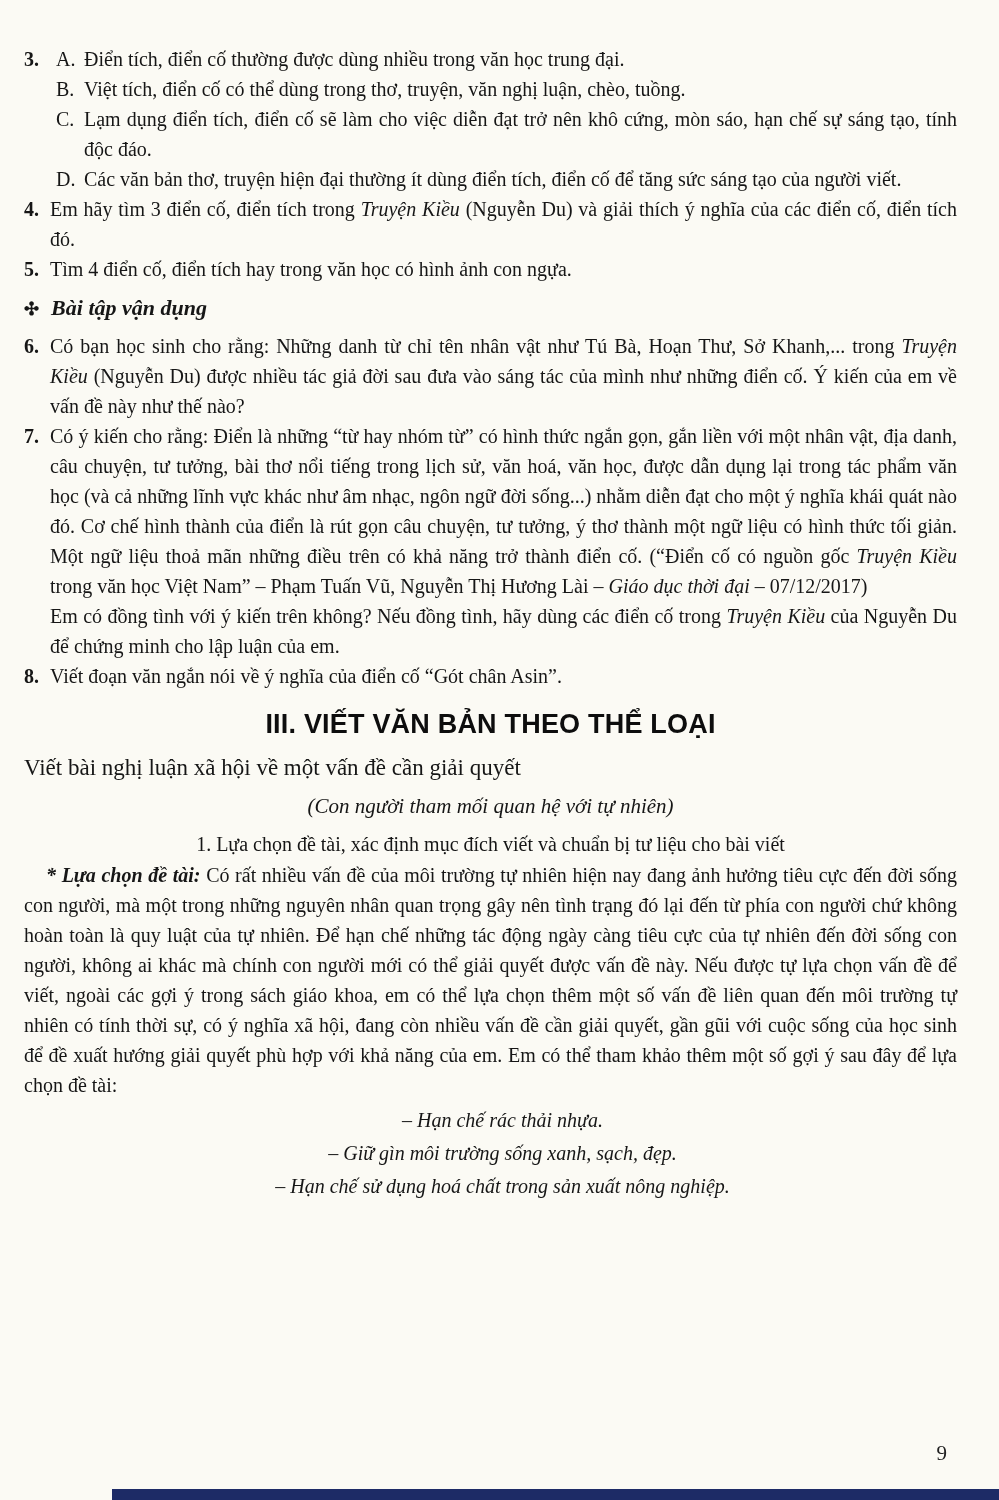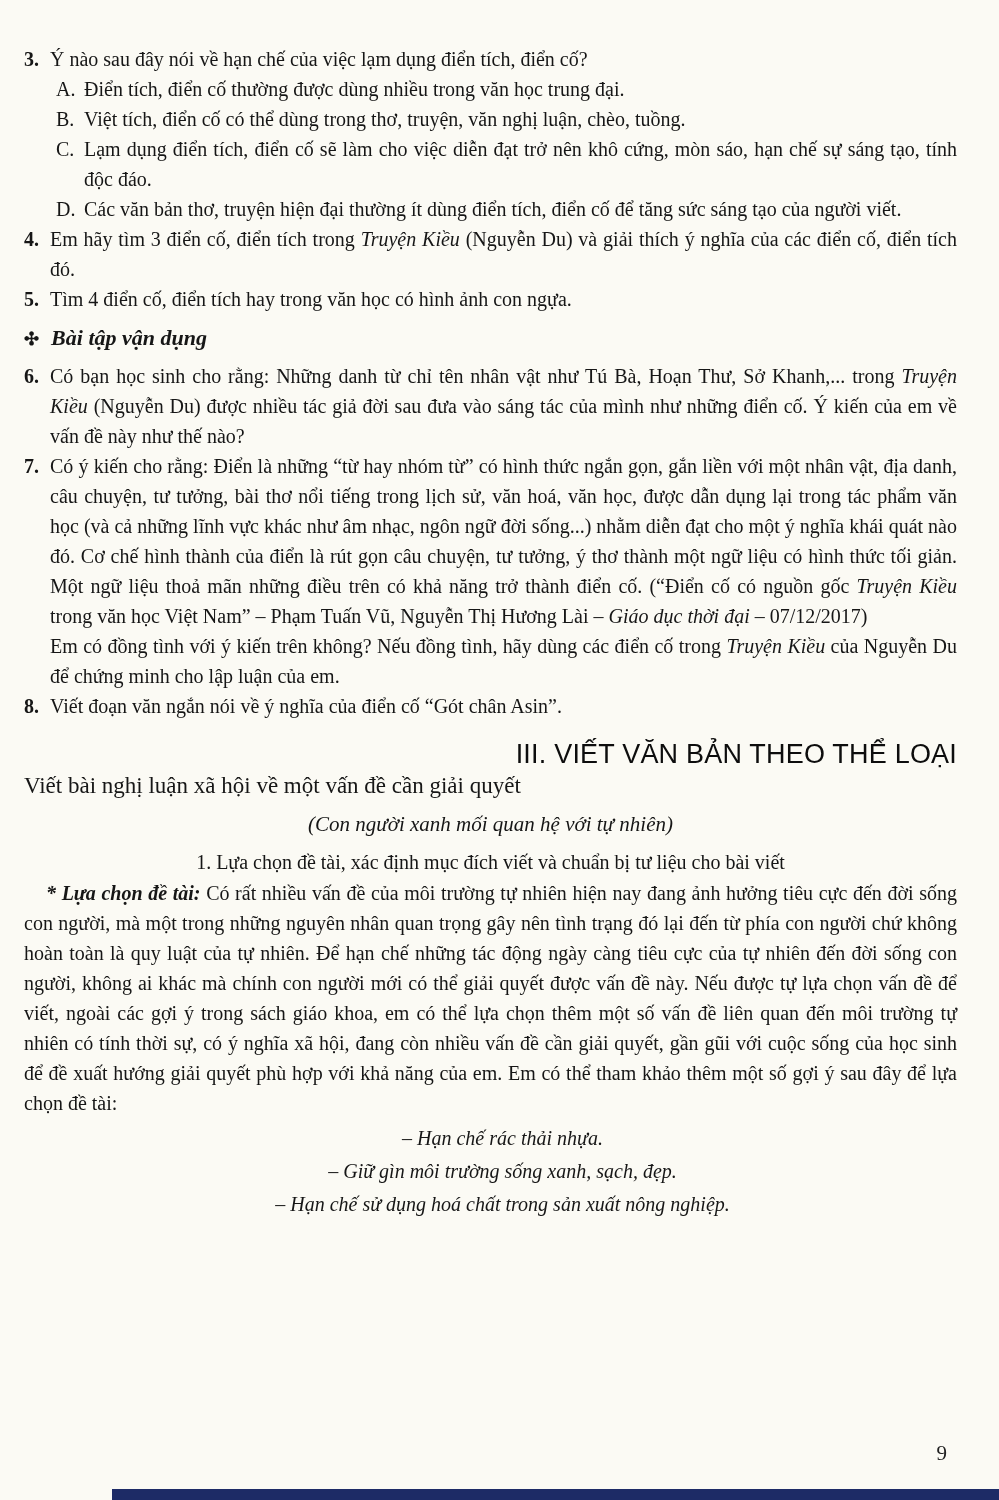--- a/index.html
+++ b/index.html
@@ -24,42 +24,41 @@
   .options .optletter { position:absolute; left:0; top:0; }
 
   .practice-heading {
     font-weight:bold; font-style:italic; font-size:22px;
     margin:9px 0 7px; text-align:left;
   }
   .practice-heading .marker { font-style:normal; font-size:18px; margin-right:12px; }
 
   .section-heading {
     font-family:"Liberation Sans","DejaVu Sans",sans-serif;
-    font-weight:400; font-size:27px; line-height:34px;
-    margin:16px 0 0; color:#0d0d0d; letter-spacing:.2px; text-align:right;
+    font-weight:700; font-size:27px; line-height:34px;
+    margin:16px 0 12px; color:#0d0d0d; letter-spacing:.2px; text-align:center;
   }
   .lesson-title   { text-align:left; font-weight:normal; font-size:23px; line-height:30px; margin-bottom:9px; }
   .lesson-subtitle{ text-align:center; font-style:italic; font-size:21px; line-height:29px; margin-bottom:8px; }
   .step-heading   { font-weight:normal; text-align:center; margin-bottom:1px; }
   .lead-para      { text-indent:22px; }
   .bullets        { margin-left:24px; margin-top:5px; }
   .bullet         { font-style:italic; margin-bottom:3px; text-align:center; }
 
   .page-number { position:absolute; right:52px; bottom:34px; font-size:21px; color:#222; }
   .scan-strip  { position:absolute; left:112px; right:0; bottom:0; height:11px; background:#1d2b66; }
 </style>
 </head>
 <body>
 
 <div class="page">
   <div class="content">
 
     <div class="qitem">
       <span class="qnum">3.</span>
-      <div><span>Ý nào sau đây nói về hạn chế của việc lạm dụng điển tích, điển cố?</span></div>
       <div class="options">
         <div class="opt">
           <span class="optletter">A.</span>
           <div><span>Điển tích, điển cố thường được dùng nhiều trong văn học trung đại.</span></div>
         </div>
         <div class="opt">
           <span class="optletter">B.</span>
           <div><span>Việt tích, điển cố có thể dùng trong thơ, truyện, văn nghị luận, chèo, tuồng.</span></div>
         </div>
         <div class="opt">
@@ -98,21 +97,21 @@
       <div class="qpara"><span>Em có đồng tình với ý kiến trên không? Nếu đồng tình, hãy dùng các điển cố trong </span><span class="i">Truyện Kiều</span><span> của Nguyễn Du để chứng minh cho lập luận của em.</span></div>
     </div>
 
     <div class="qitem">
       <span class="qnum">8.</span>
       <div><span>Viết đoạn văn ngắn nói về ý nghĩa của điển cố “Gót chân Asin”.</span></div>
     </div>
 
     <div class="section-heading">III. VIẾT VĂN BẢN THEO THỂ LOẠI</div>
     <div class="lesson-title">Viết bài nghị luận xã hội về một vấn đề cần giải quyết</div>
-    <div class="lesson-subtitle">(Con người xanh mối quan hệ với tự nhiên)</div>
+    <div class="lesson-subtitle">(Con người tham mối quan hệ với tự nhiên)</div>
     <div class="step-heading">1. Lựa chọn đề tài, xác định mục đích viết và chuẩn bị tư liệu cho bài viết</div>
 
     <p class="lead-para"><span class="b i">* Lựa chọn đề tài: </span><span>Có rất nhiều vấn đề của môi trường tự nhiên hiện nay đang ảnh hưởng tiêu cực đến đời sống con người, mà một trong những nguyên nhân quan trọng gây nên tình trạng đó lại đến từ phía con người chứ không hoàn toàn là quy luật của tự nhiên. Để hạn chế những tác động ngày càng tiêu cực của tự nhiên đến đời sống con người, không ai khác mà chính con người mới có thể giải quyết được vấn đề này. Nếu được tự lựa chọn vấn đề để viết, ngoài các gợi ý trong sách giáo khoa, em có thể lựa chọn thêm một số vấn đề liên quan đến môi trường tự nhiên có tính thời sự, có ý nghĩa xã hội, đang còn nhiều vấn đề cần giải quyết, gần gũi với cuộc sống của học sinh để đề xuất hướng giải quyết phù hợp với khả năng của em. Em có thể tham khảo thêm một số gợi ý sau đây để lựa chọn đề tài:</span></p>
 
     <div class="bullets">
       <div class="bullet">– Hạn chế rác thải nhựa.</div>
       <div class="bullet">– Giữ gìn môi trường sống xanh, sạch, đẹp.</div>
       <div class="bullet">– Hạn chế sử dụng hoá chất trong sản xuất nông nghiệp.</div>
     </div>
 

